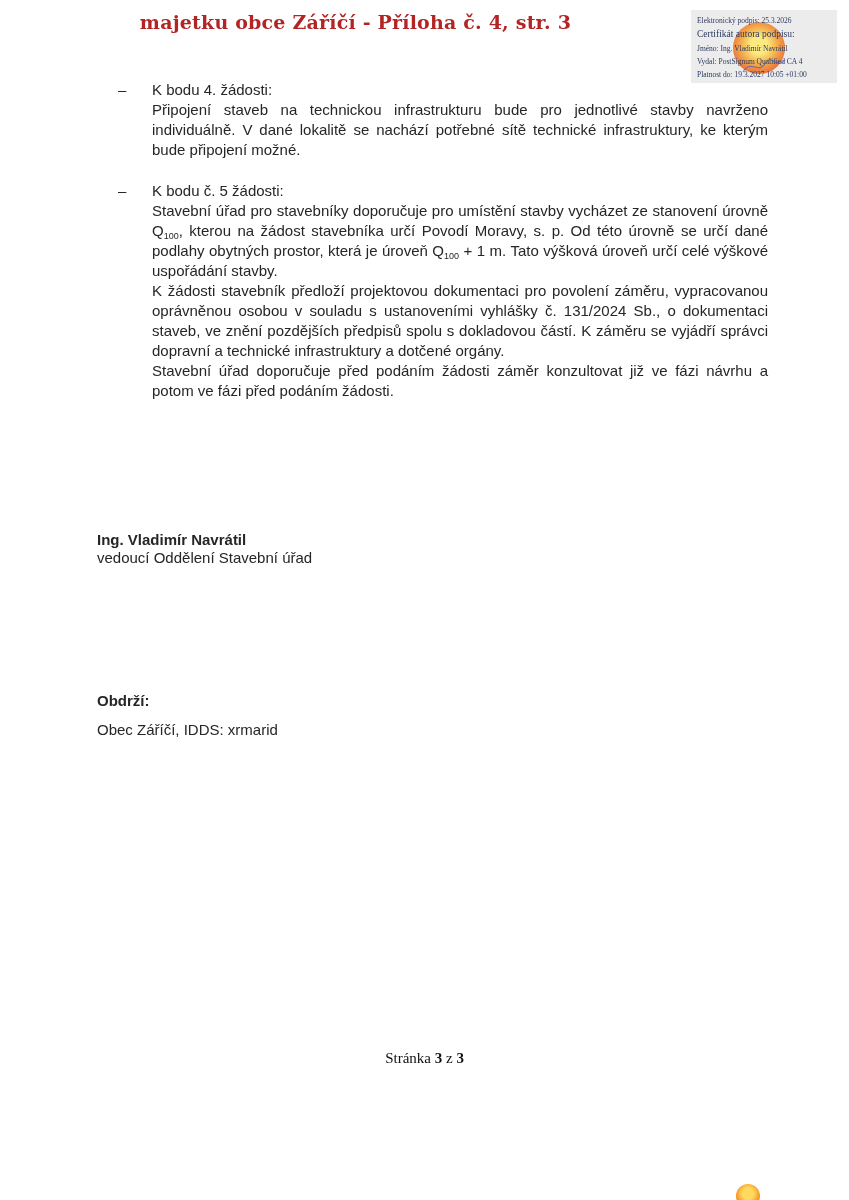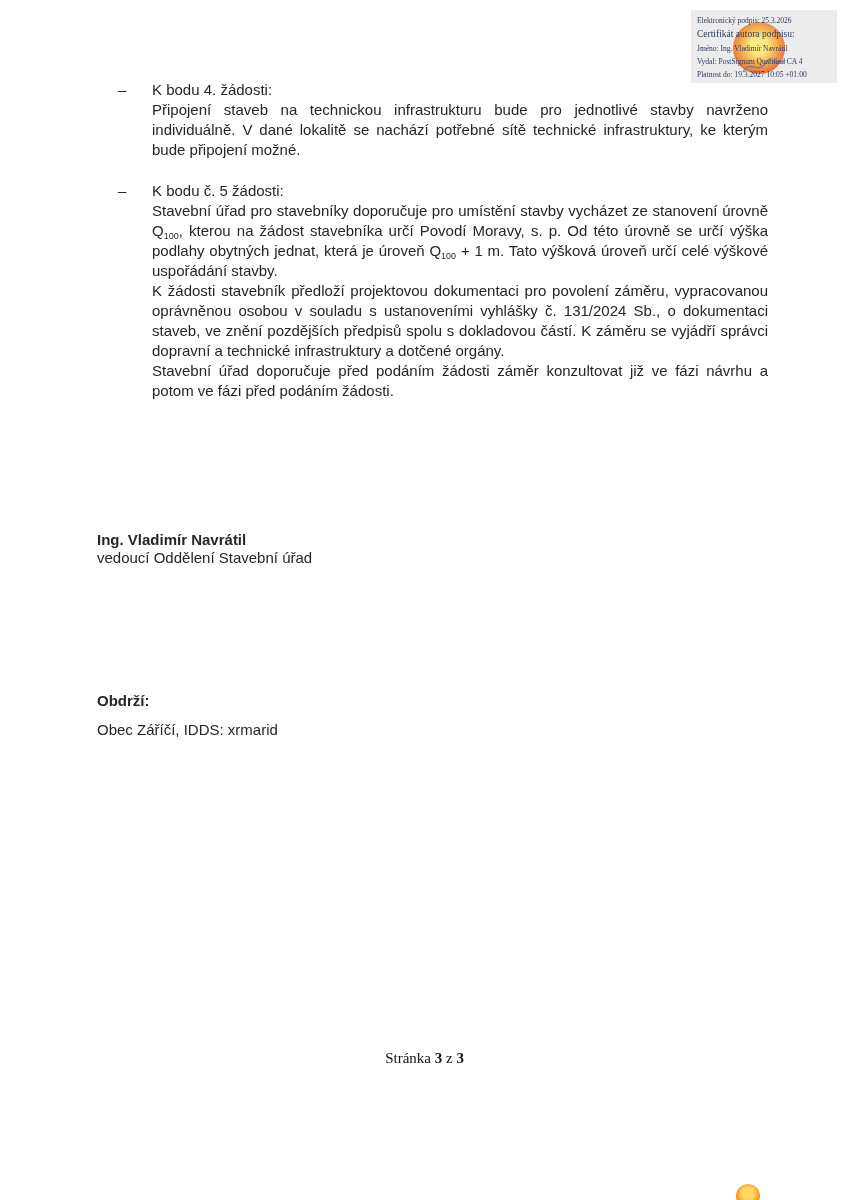--- a/index.html
+++ b/index.html
@@ -77,20 +77,21 @@
     border-radius:50%;
     background:radial-gradient(circle at 50% 40%, #ffd95e 0 30%, #f59d2a 60%, #e2661f 100%);
   }
 </style>
 </head>
 <body>
 
 <div class="page">
 
   <div class="doc-title">
+    <span class="tline">majetku obce Záříčí - Příloha č. 4, str. 3</span>
   </div>
 
   <div class="stamp">
     <div class="stamp-blob"></div>
     <svg class="stamp-scribble" width="50" height="24" viewBox="0 0 50 24">
       <path d="M4 18 C 12 4, 20 22, 27 8 C 32 0, 38 16, 46 6" fill="none" stroke="#4a63b0" stroke-width="1.2" opacity="0.75"></path>
     </svg>
     <div class="stamp-lines">
       <div class="stamp-line">Elektronický podpis: 25.3.2026</div>
       <div class="stamp-line big">Certifikát autora podpisu:</div>
@@ -107,21 +108,21 @@
       <div class="section-content">
         <div class="section-heading">K bodu 4. žádosti:</div>
         <div class="para">Připojení staveb na technickou infrastrukturu bude pro jednotlivé stavby navrženo individuálně. V dané lokalitě se nachází potřebné sítě technické infrastruktury, ke kterým bude připojení možné.</div>
       </div>
     </div>
 
     <div class="section">
       <div class="bullet">–</div>
       <div class="section-content">
         <div class="section-heading">K bodu č. 5 žádosti:</div>
-        <div class="para"><span>Stavební úřad pro stavebníky doporučuje pro umístění stavby vycházet ze stanovení úrovně Q</span><sub>100</sub><span>, kterou na žádost stavebníka určí Povodí Moravy, s. p. Od této úrovně se určí výška podlahy obytných jednat, která je úroveň Q</span><sub>100</sub><span> + 1 m. Tato výšková úroveň určí celé výškové uspořádání stavby.</span></div>
+        <div class="para"><span>Stavební úřad pro stavebníky doporučuje pro umístění stavby vycházet ze stanovení úrovně Q</span><sub>100</sub><span>, kterou na žádost stavebníka určí Povodí Moravy, s. p. Od této úrovně se určí dané podlahy obytných prostor, která je úroveň Q</span><sub>100</sub><span> + 1 m. Tato výšková úroveň určí celé výškové uspořádání stavby.</span></div>
         <div class="para">K žádosti stavebník předloží projektovou dokumentaci pro povolení záměru, vypracovanou oprávněnou osobou v souladu s ustanoveními vyhlášky č. 131/2024 Sb., o dokumentaci staveb, ve znění pozdějších předpisů spolu s dokladovou částí. K záměru se vyjádří správci dopravní a technické infrastruktury a dotčené orgány.</div>
         <div class="para">Stavební úřad doporučuje před podáním žádosti záměr konzultovat již ve fázi návrhu a potom ve fázi před podáním žádosti.</div>
       </div>
     </div>
 
   </div>
 
   <div class="signer">
     <div class="signer-name">Ing. Vladimír Navrátil</div>
     <div class="signer-role">vedoucí Oddělení Stavební úřad</div>

